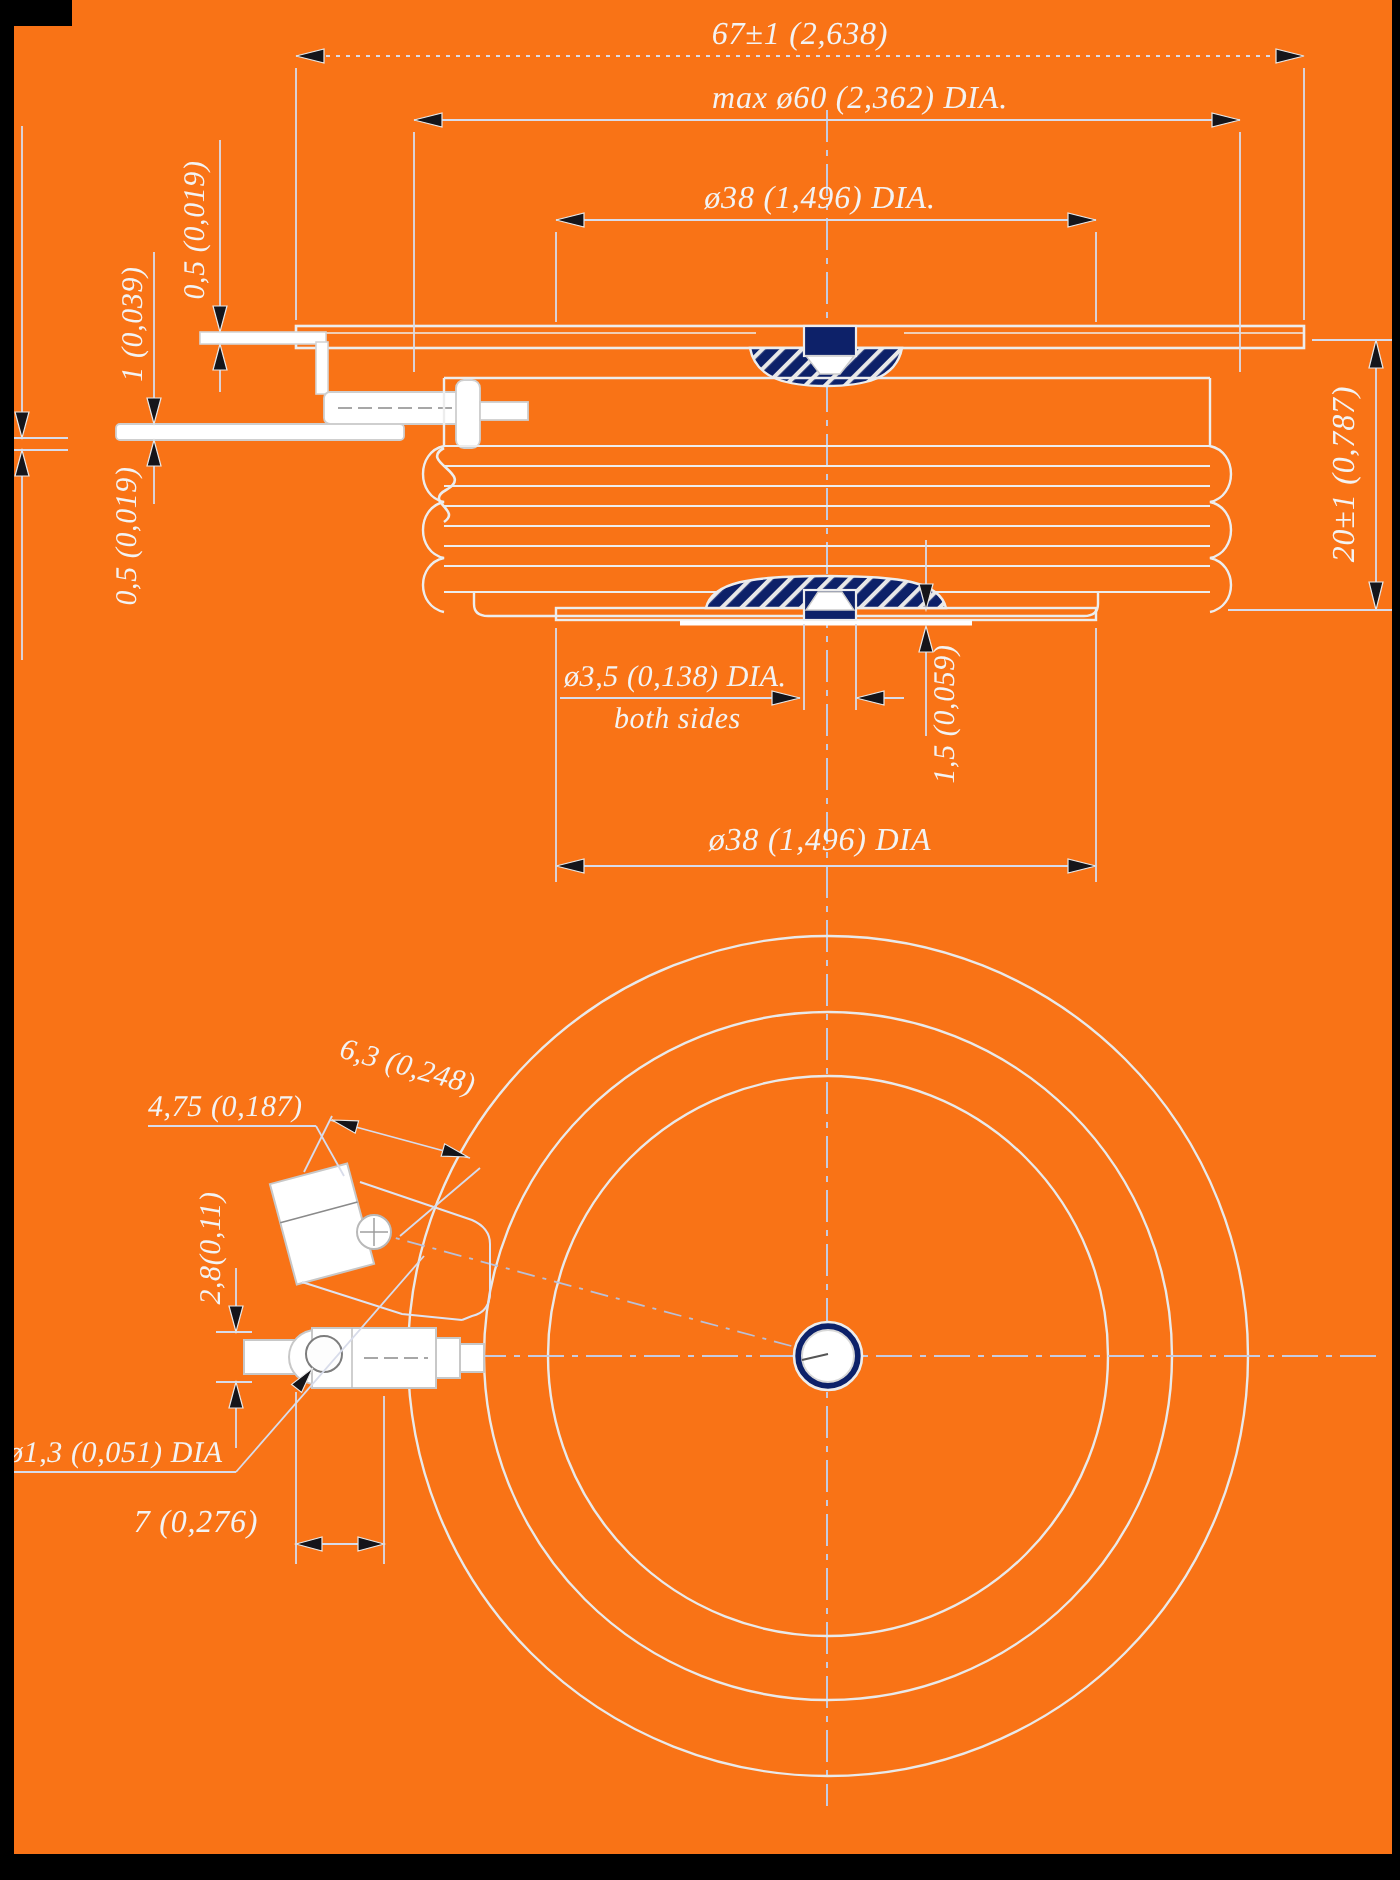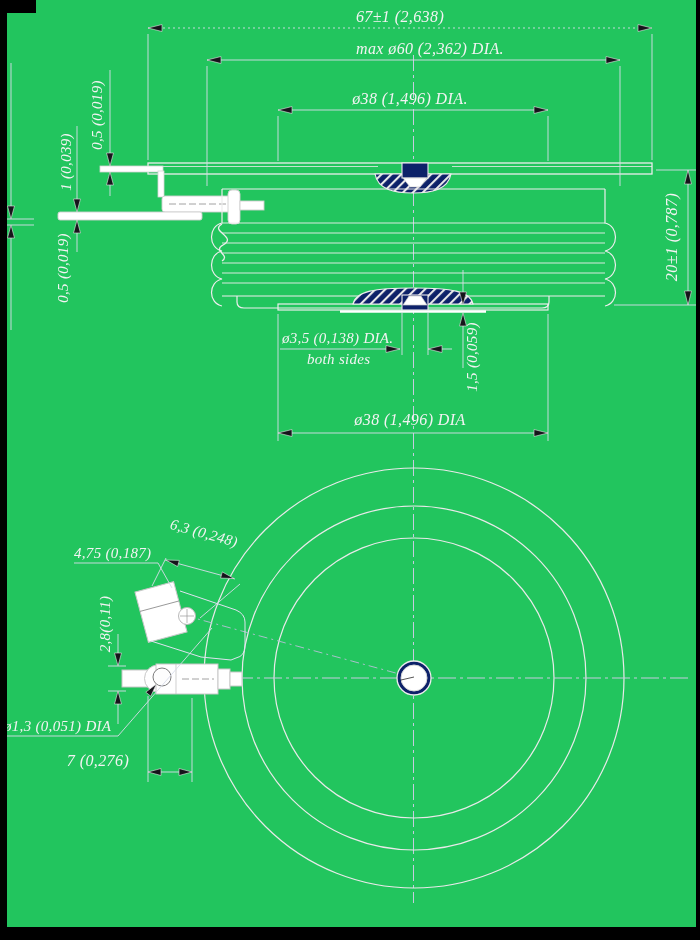--- a/index.html
+++ b/index.html
@@ -1,16 +1,16 @@
 <!DOCTYPE html>
 <html><head>
 <meta charset="utf-8">
 <style>
   html,body{margin:0;padding:0;background:#0d2169;}
-  .stage{position:relative;width:700px;height:940px;background:#22c55e;overflow:hidden;
+  .stage{position:relative;width:700px;height:940px;background:#f97316;overflow:hidden;
          font-family:"Liberation Serif", serif;}
   svg text{font-family:"Liberation Serif", serif;font-style:italic;fill:#f3f3f3;}
   .lbl{font-size:16px;letter-spacing:.4px;}
   .lbl-sm{font-size:15px;letter-spacing:.3px;}
 </style>
 </head>
 <body>
 
 <div class="stage">
 <svg width="700" height="940" viewBox="0 0 700 940">

